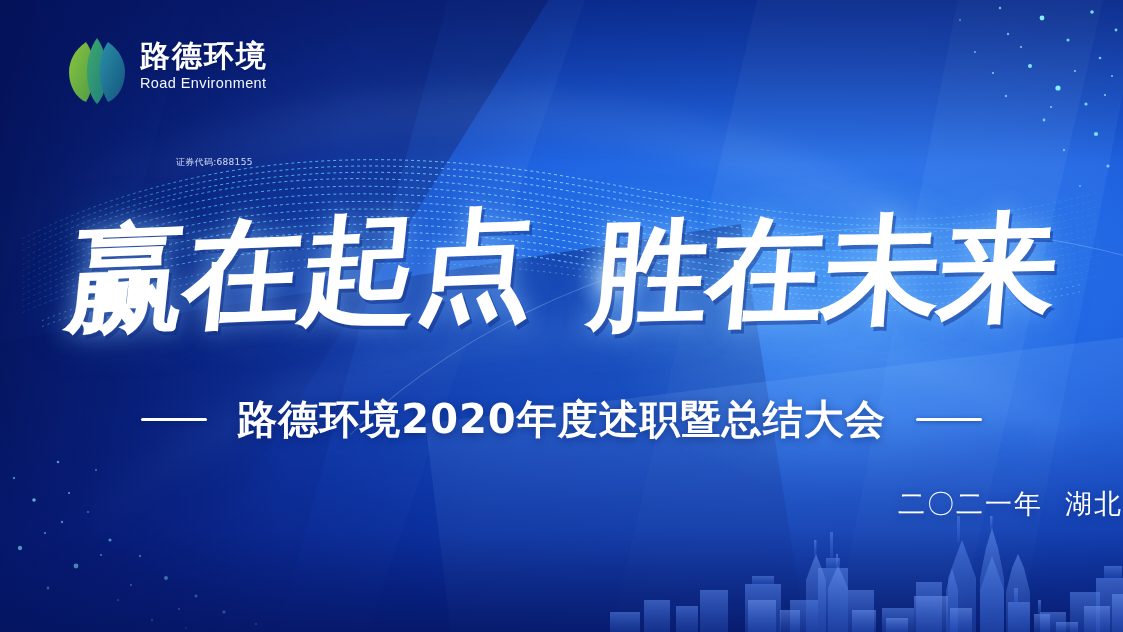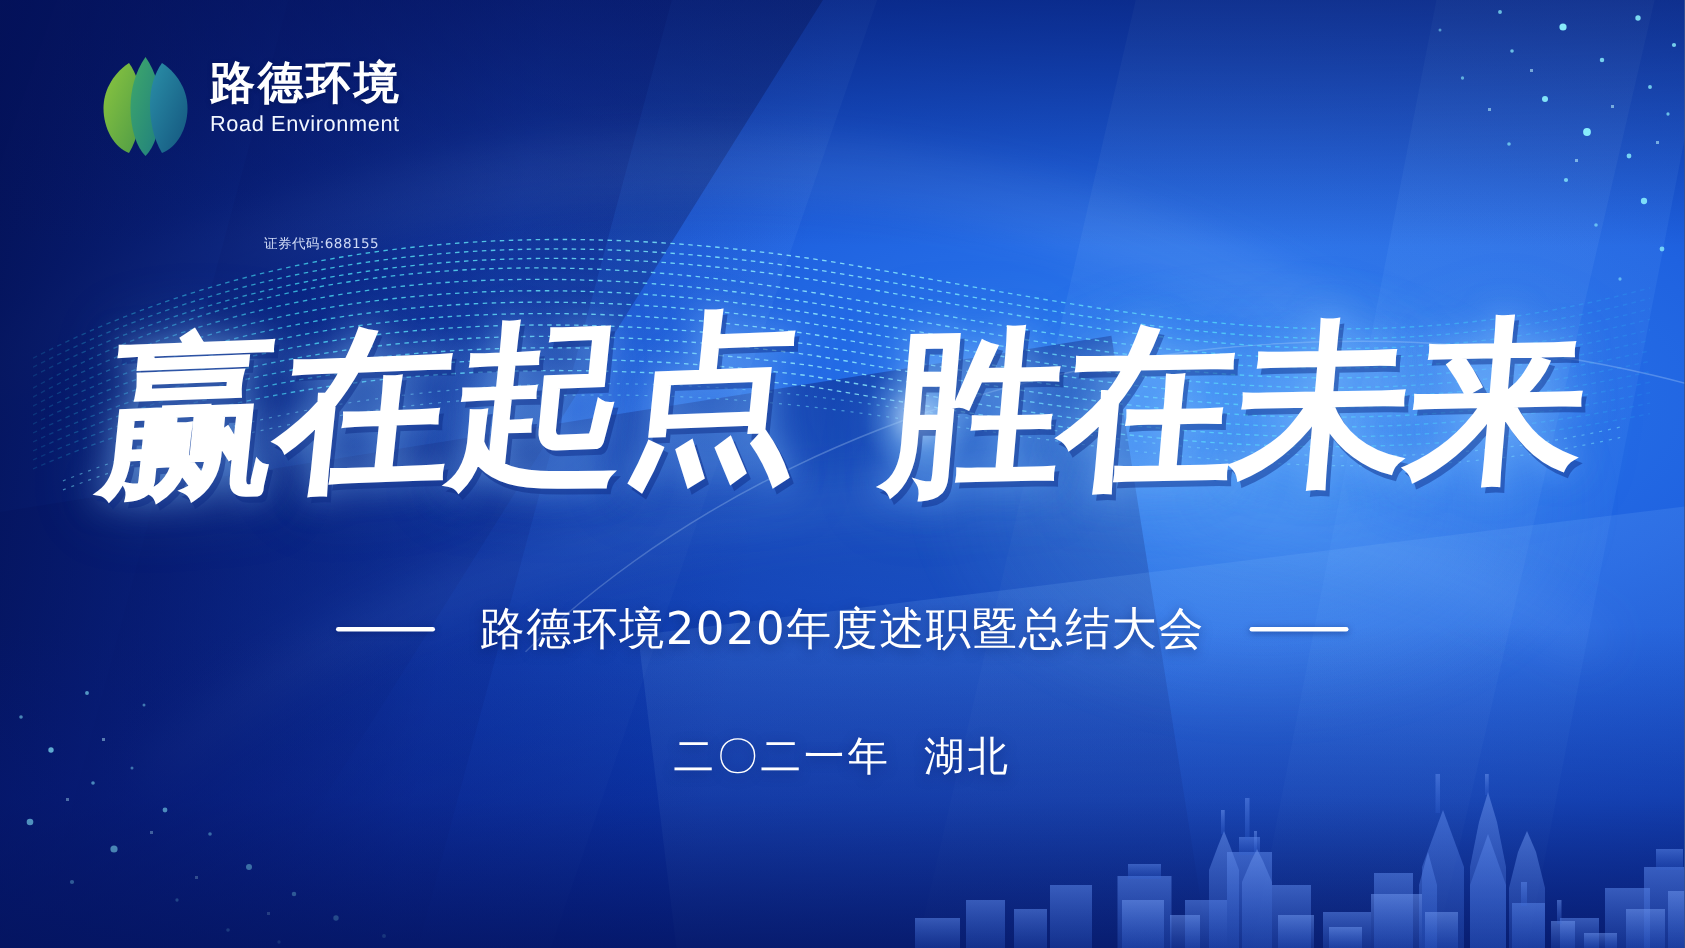--- a/index.html
+++ b/index.html
@@ -1,20 +1,20 @@
 <!DOCTYPE html>
 <html lang="zh"><head>
 <meta charset="utf-8">
 <style>
   html,body{margin:0;padding:0;background:#071f6e;}
   body{font-family:"Liberation Sans","DejaVu Sans",sans-serif;}
 
   #poster{
     position:relative;width:1123px;height:632px;overflow:hidden;
-    background:#737373;
+    background:#be185d;
   }
 
   
   .bg{position:absolute;inset:0;}
 
   .bg-base{
     background:
       radial-gradient(120% 90% at 72% 42%, #2f7ff0 0%, #1f62e0 28%, #1046c4 52%, #0a2a9e 74%, #07207f 100%),
       linear-gradient(110deg,#061a72 0%,#0a2a9a 45%,#1657d6 100%);
   }
@@ -149,30 +149,30 @@
   .brush.b2{transform:skewX(-6deg) rotate(-1.1deg);}
 
   
   .subrow{
     position:absolute;left:0;right:0;top:396px;height:46px;
     display:flex;align-items:center;justify-content:center;gap:30px;
   }
   .rule{width:66px;height:3px;background:#ffffff;border-radius:2px;
         box-shadow:0 1px 4px rgba(0,25,95,.5);}
   .subtitle{
-    color:#ffffff;font-size:30px;font-weight:400;letter-spacing:1px;
+    color:#ffffff;font-size:40px;font-weight:700;letter-spacing:1px;
     font-family:"DejaVu Sans","Liberation Sans",sans-serif;
     text-shadow:0 2px 8px rgba(0,25,95,.55);
     white-space:nowrap;
   }
 
   
   .dateline{
     position:absolute;left:0;right:0;top:486px;
-    text-align:center;
+    text-align:right;
     color:#ffffff;font-size:27px;letter-spacing:2px;font-weight:400;
     font-family:"DejaVu Sans","Liberation Sans",sans-serif;
     text-shadow:0 2px 8px rgba(0,25,95,.5);
   }
   .dateline .gap{display:inline-block;width:22px;}
 </style>
 </head>
 <body>
 
 <div id="poster">

